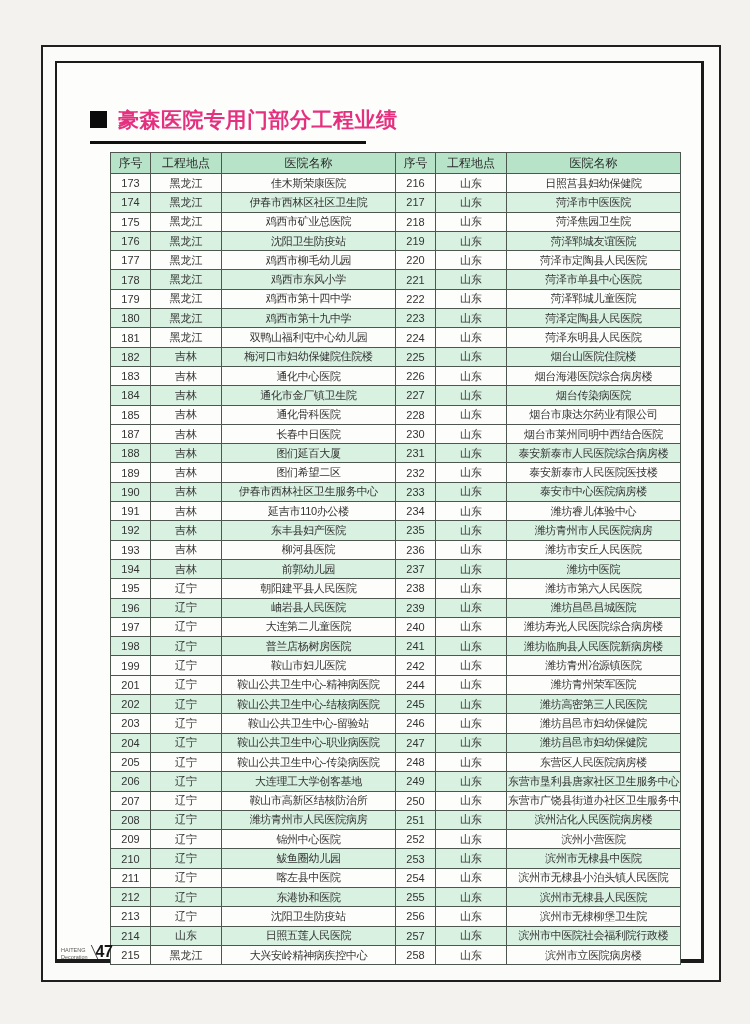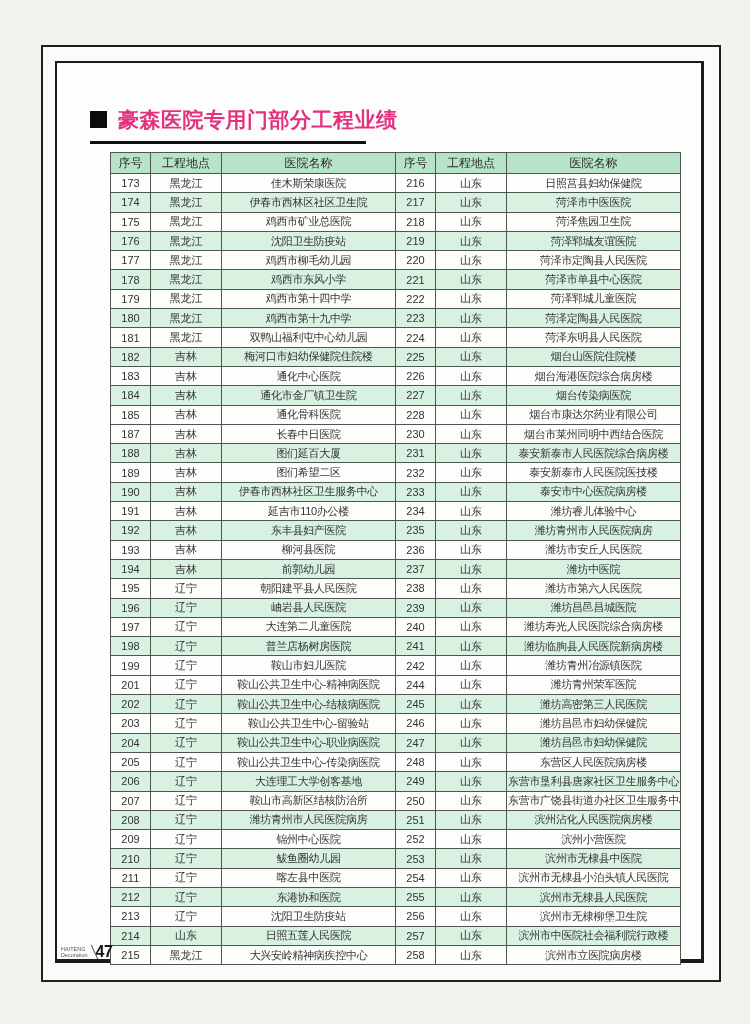--- a/index.html
+++ b/index.html
@@ -42,21 +42,21 @@
   }
   table.grid th{
     height:20px;background:#b7e4c8;font-size:12px;font-weight:normal;color:#2b2b2b;
   }
   table.grid td{
     height:18.3px;font-size:11px;background:#fdfdfb;color:#333;
   }
   table.grid td.cell-name{letter-spacing:-0.3px;}
   table.grid tr.row-green td{background:#d8f1e1;}
   .footer{
-    position:absolute;left:61px;top:944px;display:flex;align-items:center;line-height:1;
+    position:absolute;left:61px;top:944px;display:flex;align-items:flex-end;line-height:1;
   }
   .brand{
     font-size:5.5px;color:#5a5a5a;line-height:1.15;text-align:left;
   }
   .brand-slash{
     width:10px;height:14px;border-right:1.5px solid #444;transform:skewX(25deg);margin:0 1px 1px -4px;
   }
   .page-number{
     font-size:16px;font-weight:bold;color:#151515;letter-spacing:-0.5px;
   }

